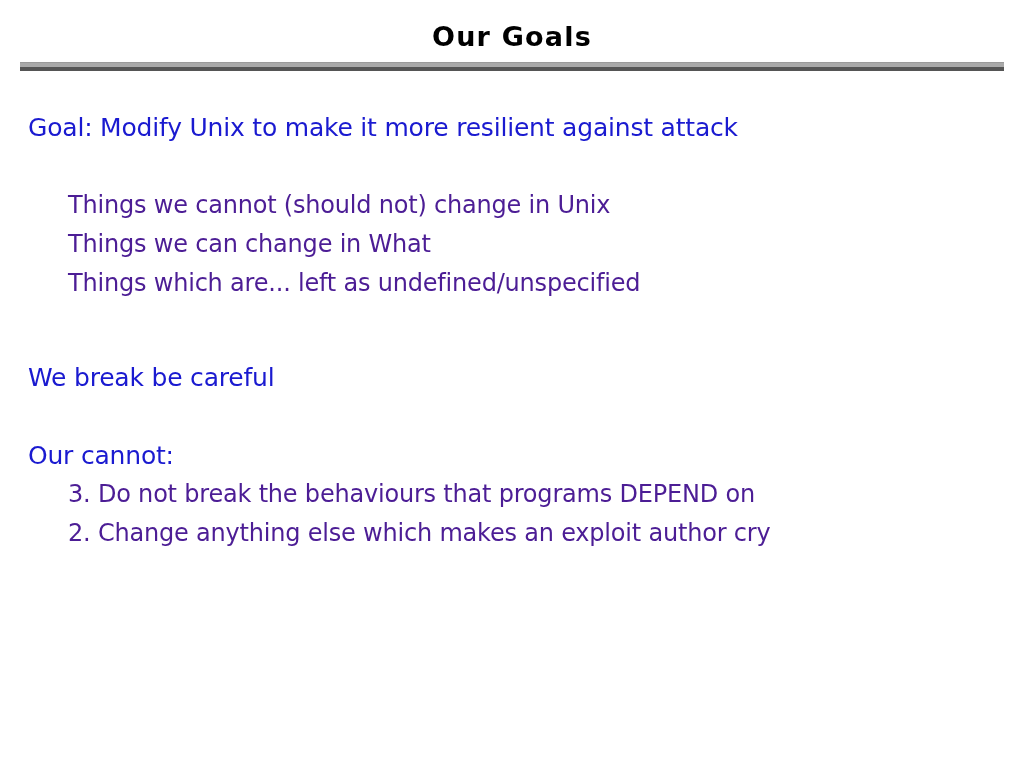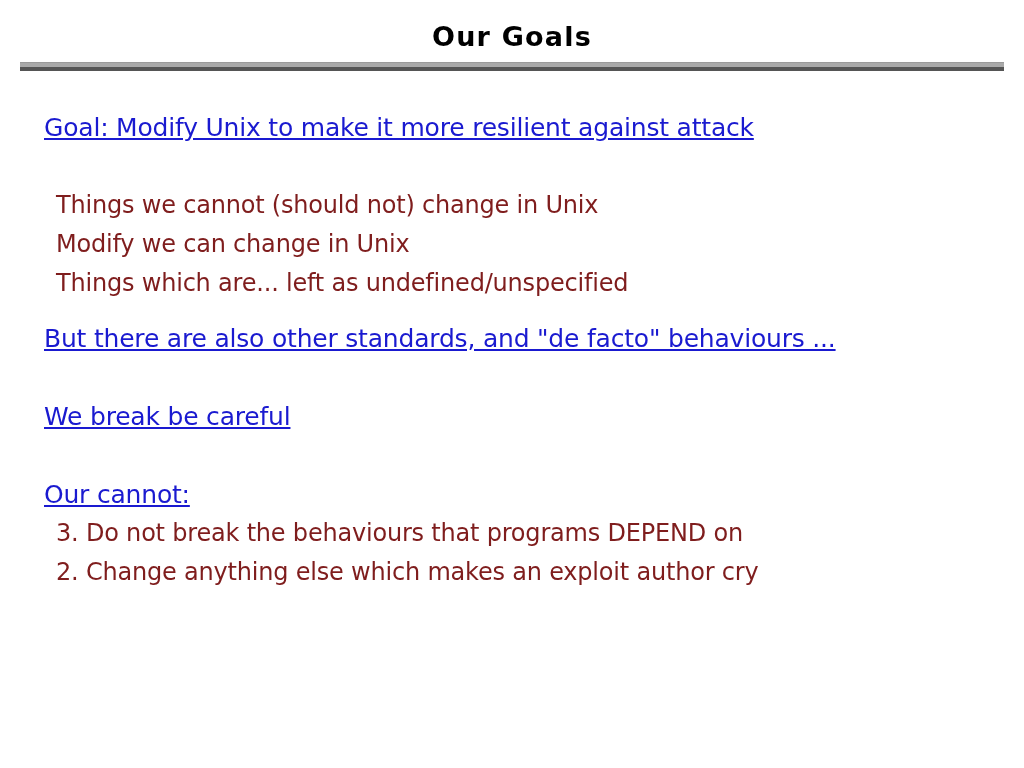--- a/index.html
+++ b/index.html
@@ -82,26 +82,25 @@
 
   .line {
     font-family: "DejaVu Sans", sans-serif;
     font-size: 25px;
     line-height: 39px;
     white-space: nowrap;
     letter-spacing: -0.2px;
   }
   .line.blue {
     color: #1a1ad0;
-    margin-left: 16px;
-    text-decoration: underline;
+    margin-left: 0;
   }
   .line.red {
-    color: #7f1d1d;
-    margin-left: 28px;
+    color: #4c1d95;
+    margin-left: 40px;
     font-size: 24px;
   }
   .spacer {
     height: 39px;
   }
   .spacer.small {
     height: 16px;
   }
 </style>
 </head>
@@ -121,27 +120,26 @@
 
   <div class="body-area">
 
     <div class="line blue">Goal: Modify Unix to make it more resilient against attack</div>
 
     <div class="spacer"></div>
 
 
     <div class="line red">Things we cannot (should not) change in Unix</div>
 
-    <div class="line red">Modify we can change in Unix</div>
+    <div class="line red">Things we can change in What</div>
 
     <div class="line red">Things which are... left as undefined/unspecified</div>
 
     <div class="spacer small"></div>
 
-    <div class="line blue">But there are also other standards, and "de facto" behaviours ...</div>
 
     <div class="spacer"></div>
 
     <div class="line blue">We break be careful</div>
 
     <div class="spacer"></div>
 
     <div class="line blue">Our cannot:</div>
 
     <div class="line red">3. Do not break the behaviours that programs DEPEND on</div>

